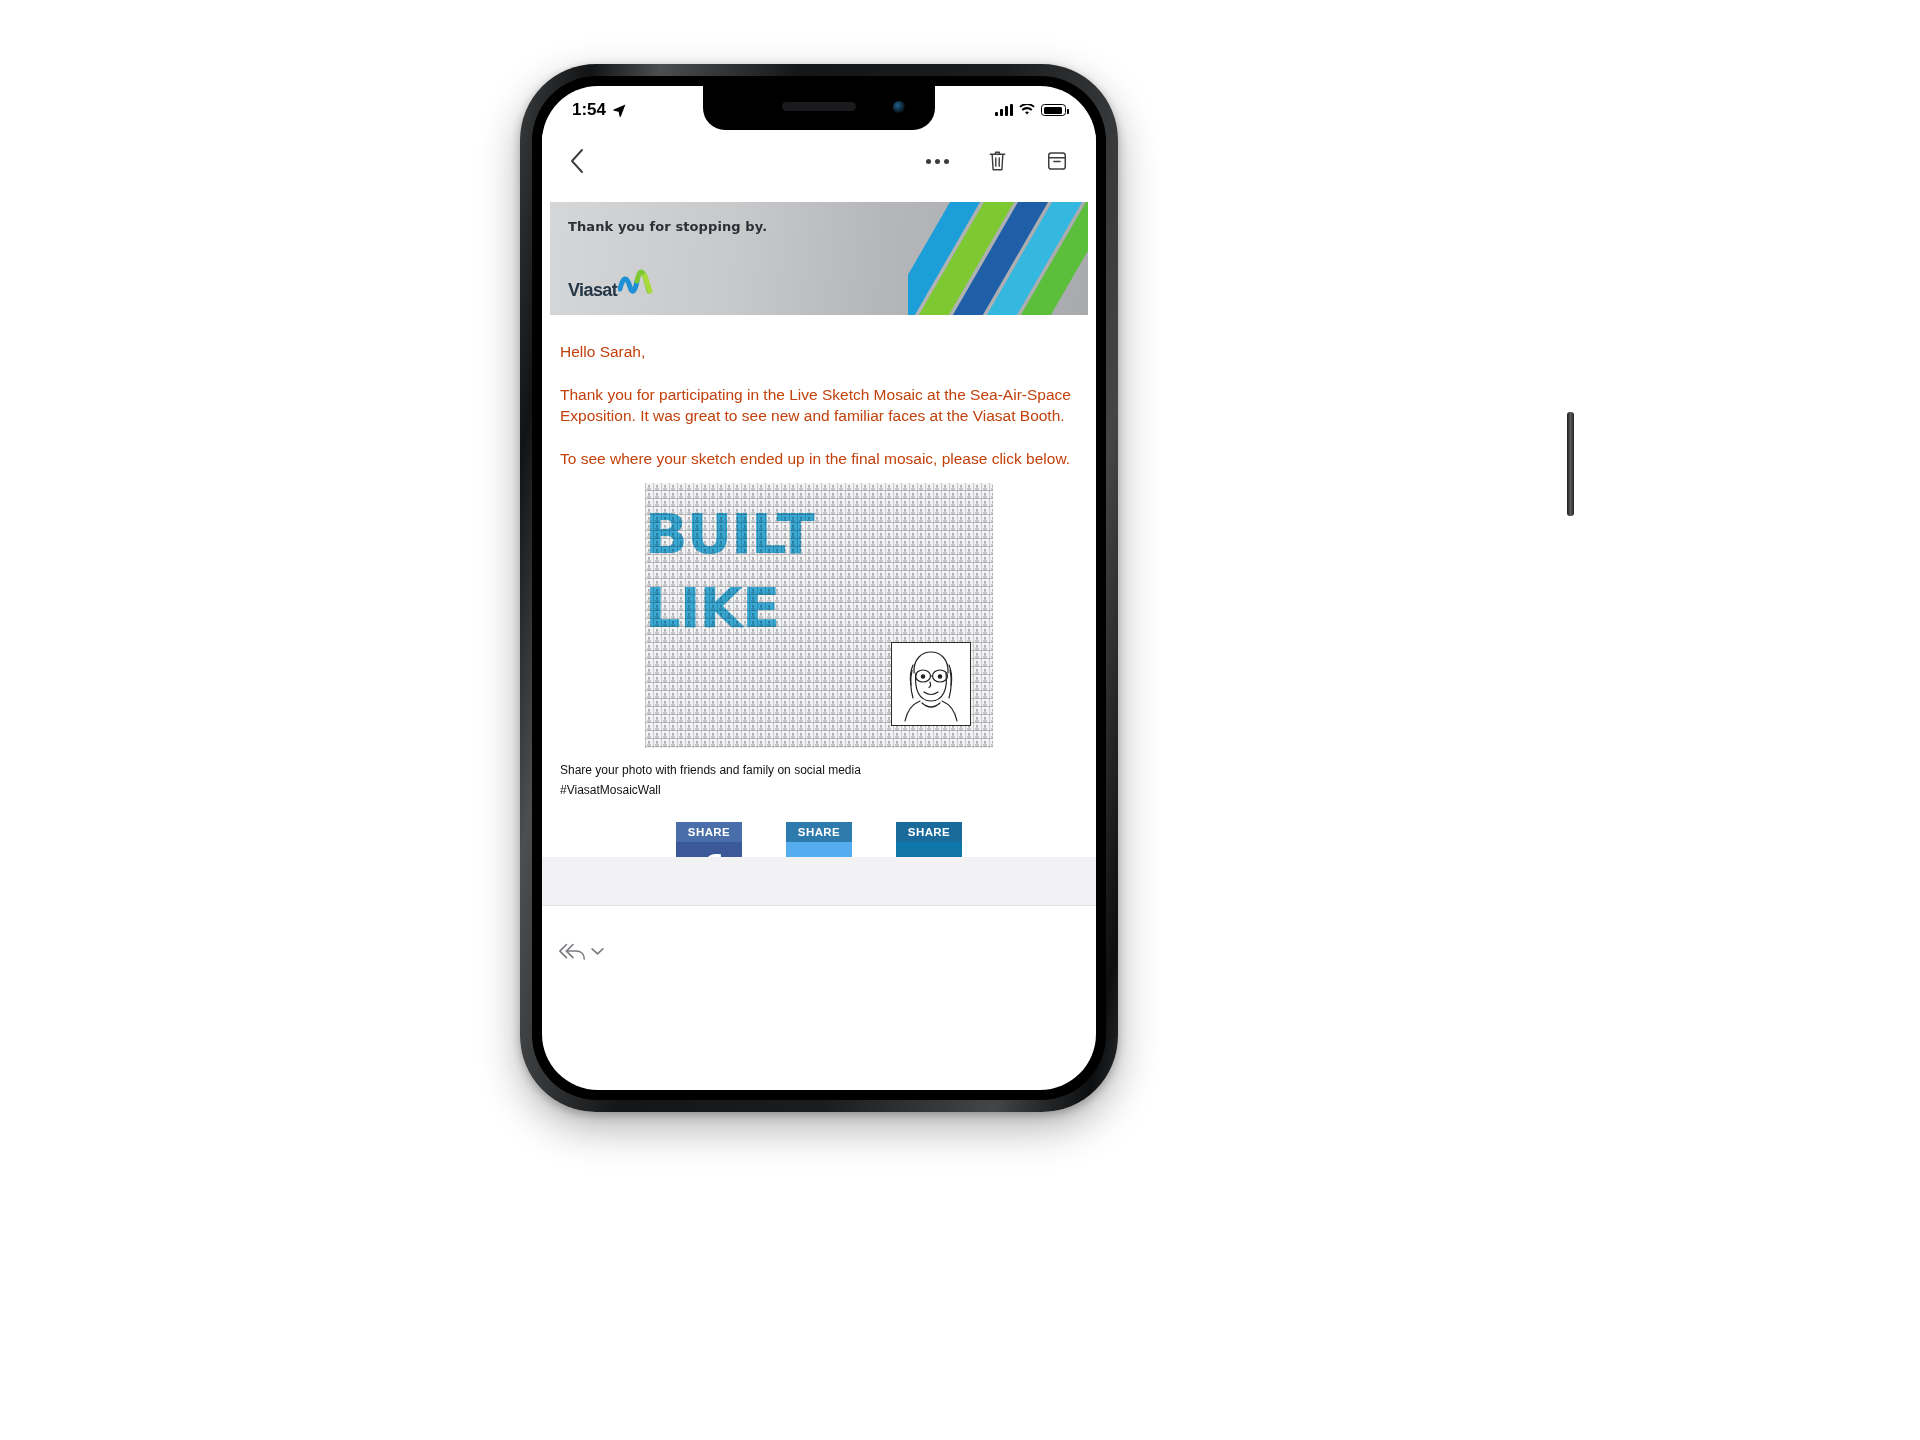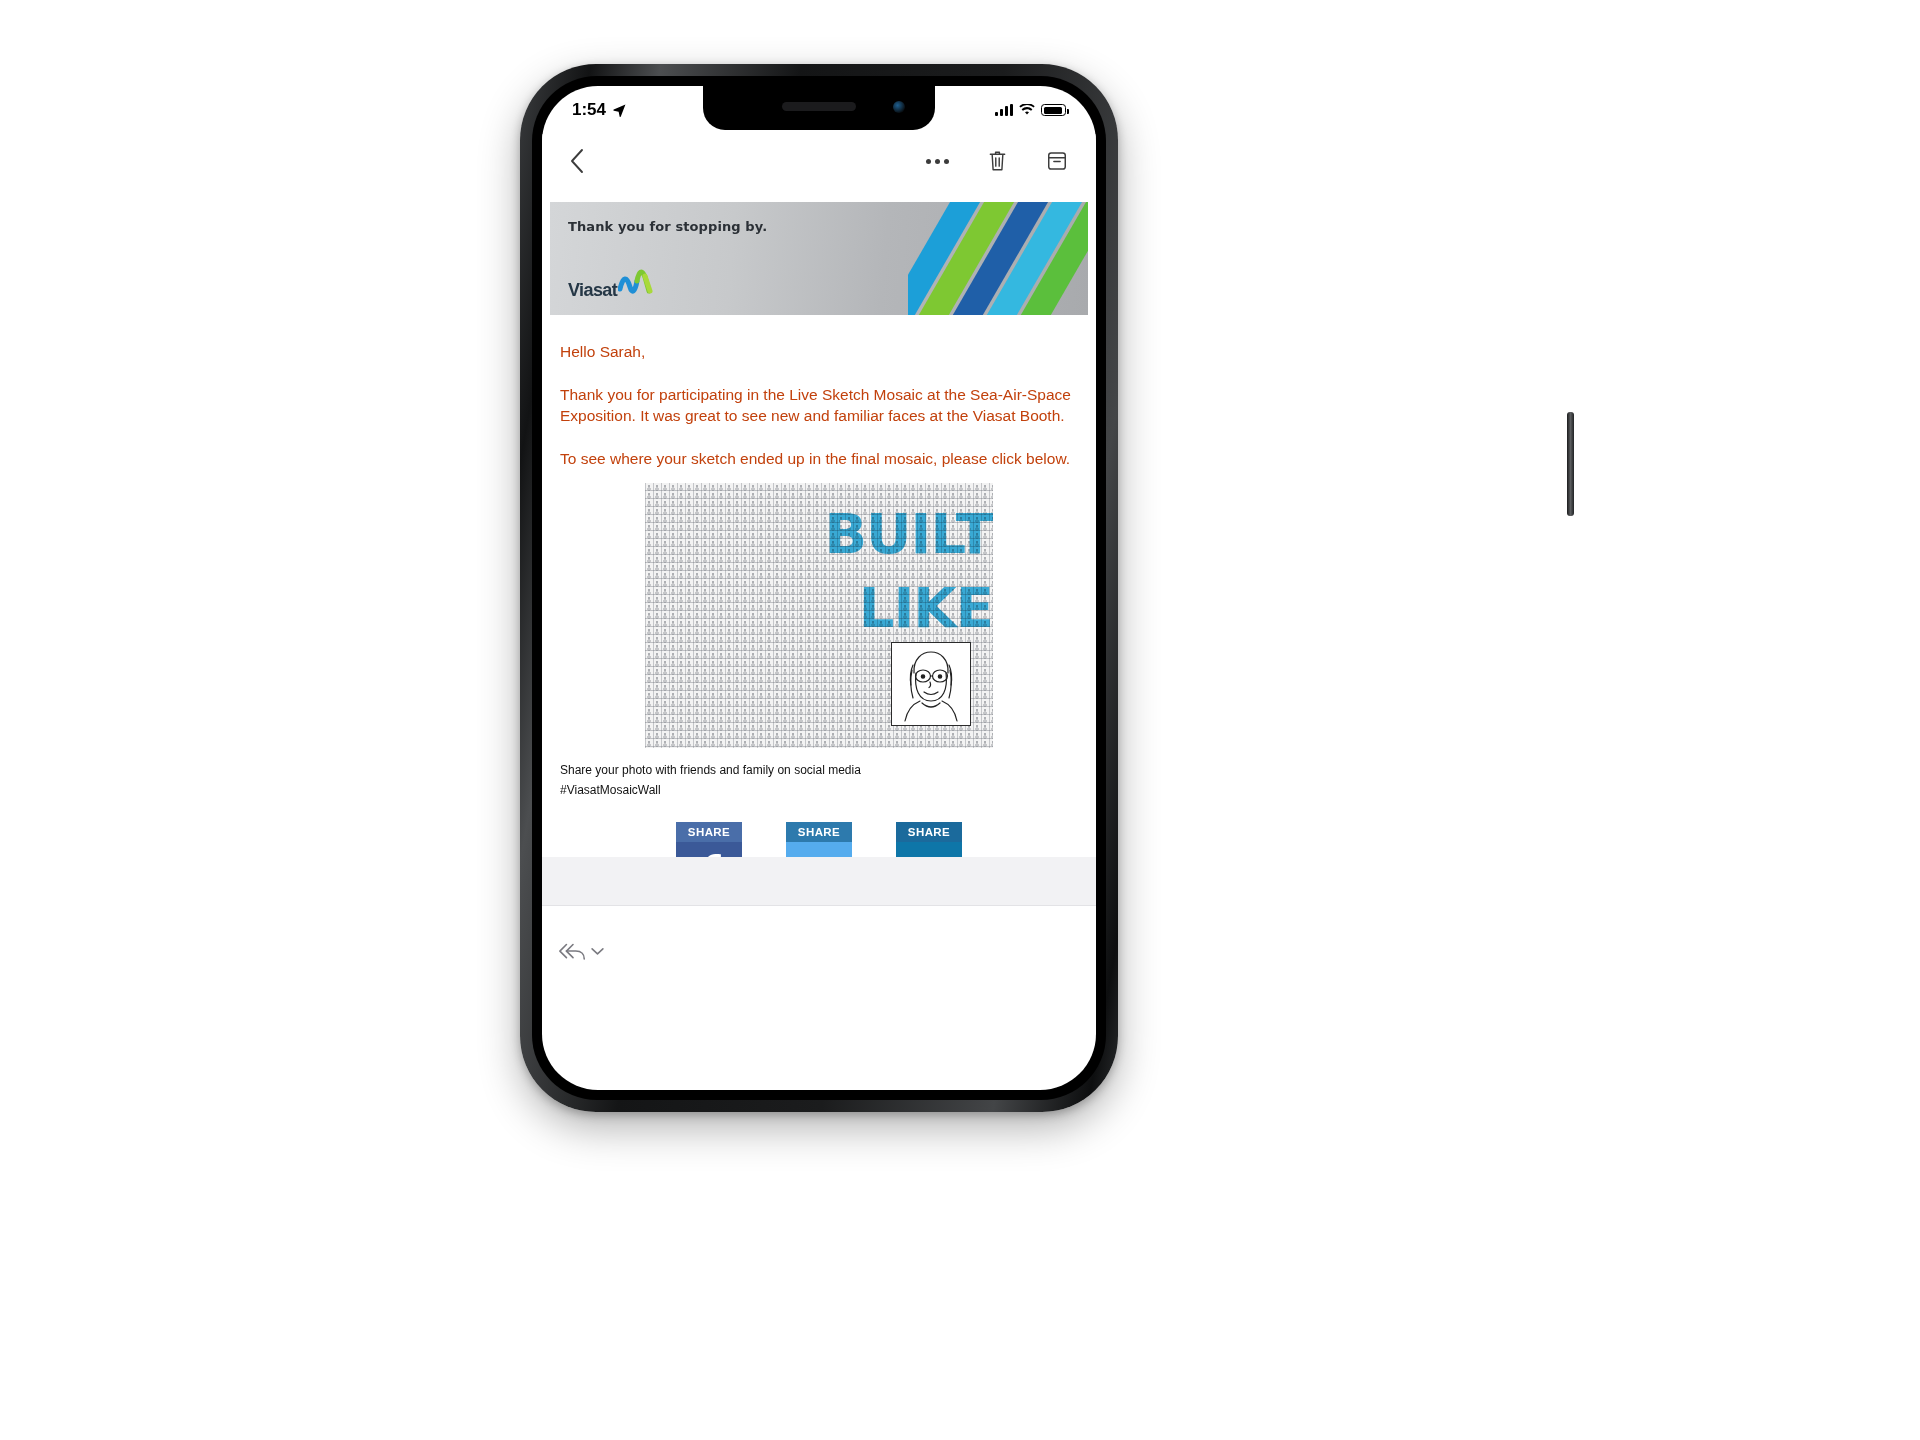--- a/index.html
+++ b/index.html
@@ -130,21 +130,21 @@
   #mosaic-tiles{position:absolute;inset:0;
     background-image:
       repeating-linear-gradient(0deg,rgba(90,95,105,.34) 0 1px,transparent 1px 8px),
       repeating-linear-gradient(90deg,rgba(90,95,105,.30) 0 1px,transparent 1px 8px),
       repeating-radial-gradient(circle at 4px 3px,rgba(70,75,85,.40) 0 1.1px,transparent 1.3px 8px),
       repeating-radial-gradient(circle at 4px 6px,rgba(70,75,85,.26) 0 1.6px,transparent 1.9px 8px);
     background-size:8px 8px,8px 8px,8px 8px,8px 8px;
   }
   #mosaic-text{
     position:absolute;left:0;right:0;top:14px;
-    text-align:right;color:#2cacdd;
+    text-align:left;color:#2cacdd;
     font-family:"DejaVu Sans",sans-serif;
     font-weight:bold;font-size:56px;line-height:74px;letter-spacing:-1px;
     mix-blend-mode:multiply;opacity:.93;
   }
   #sketch-card{
     position:absolute;right:22px;bottom:22px;width:78px;height:82px;
     background:#fff;border:1.6px solid #2b2b2b;
   }
   #sketch-face{position:absolute;inset:0;}
 

